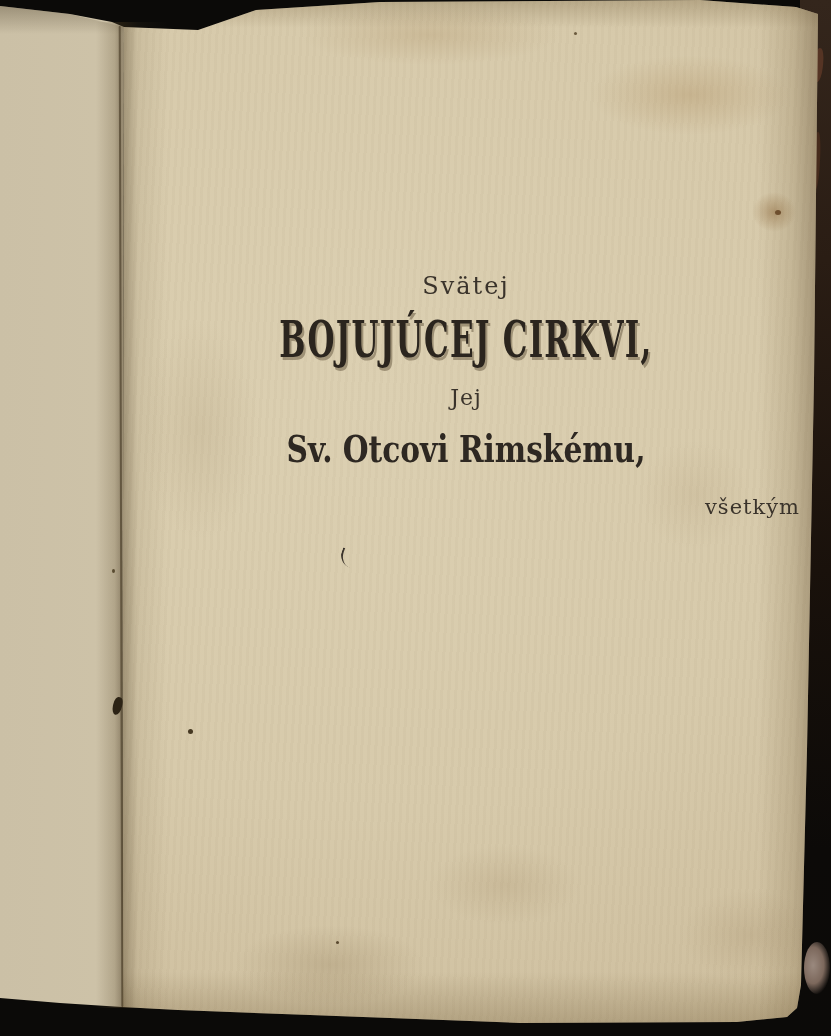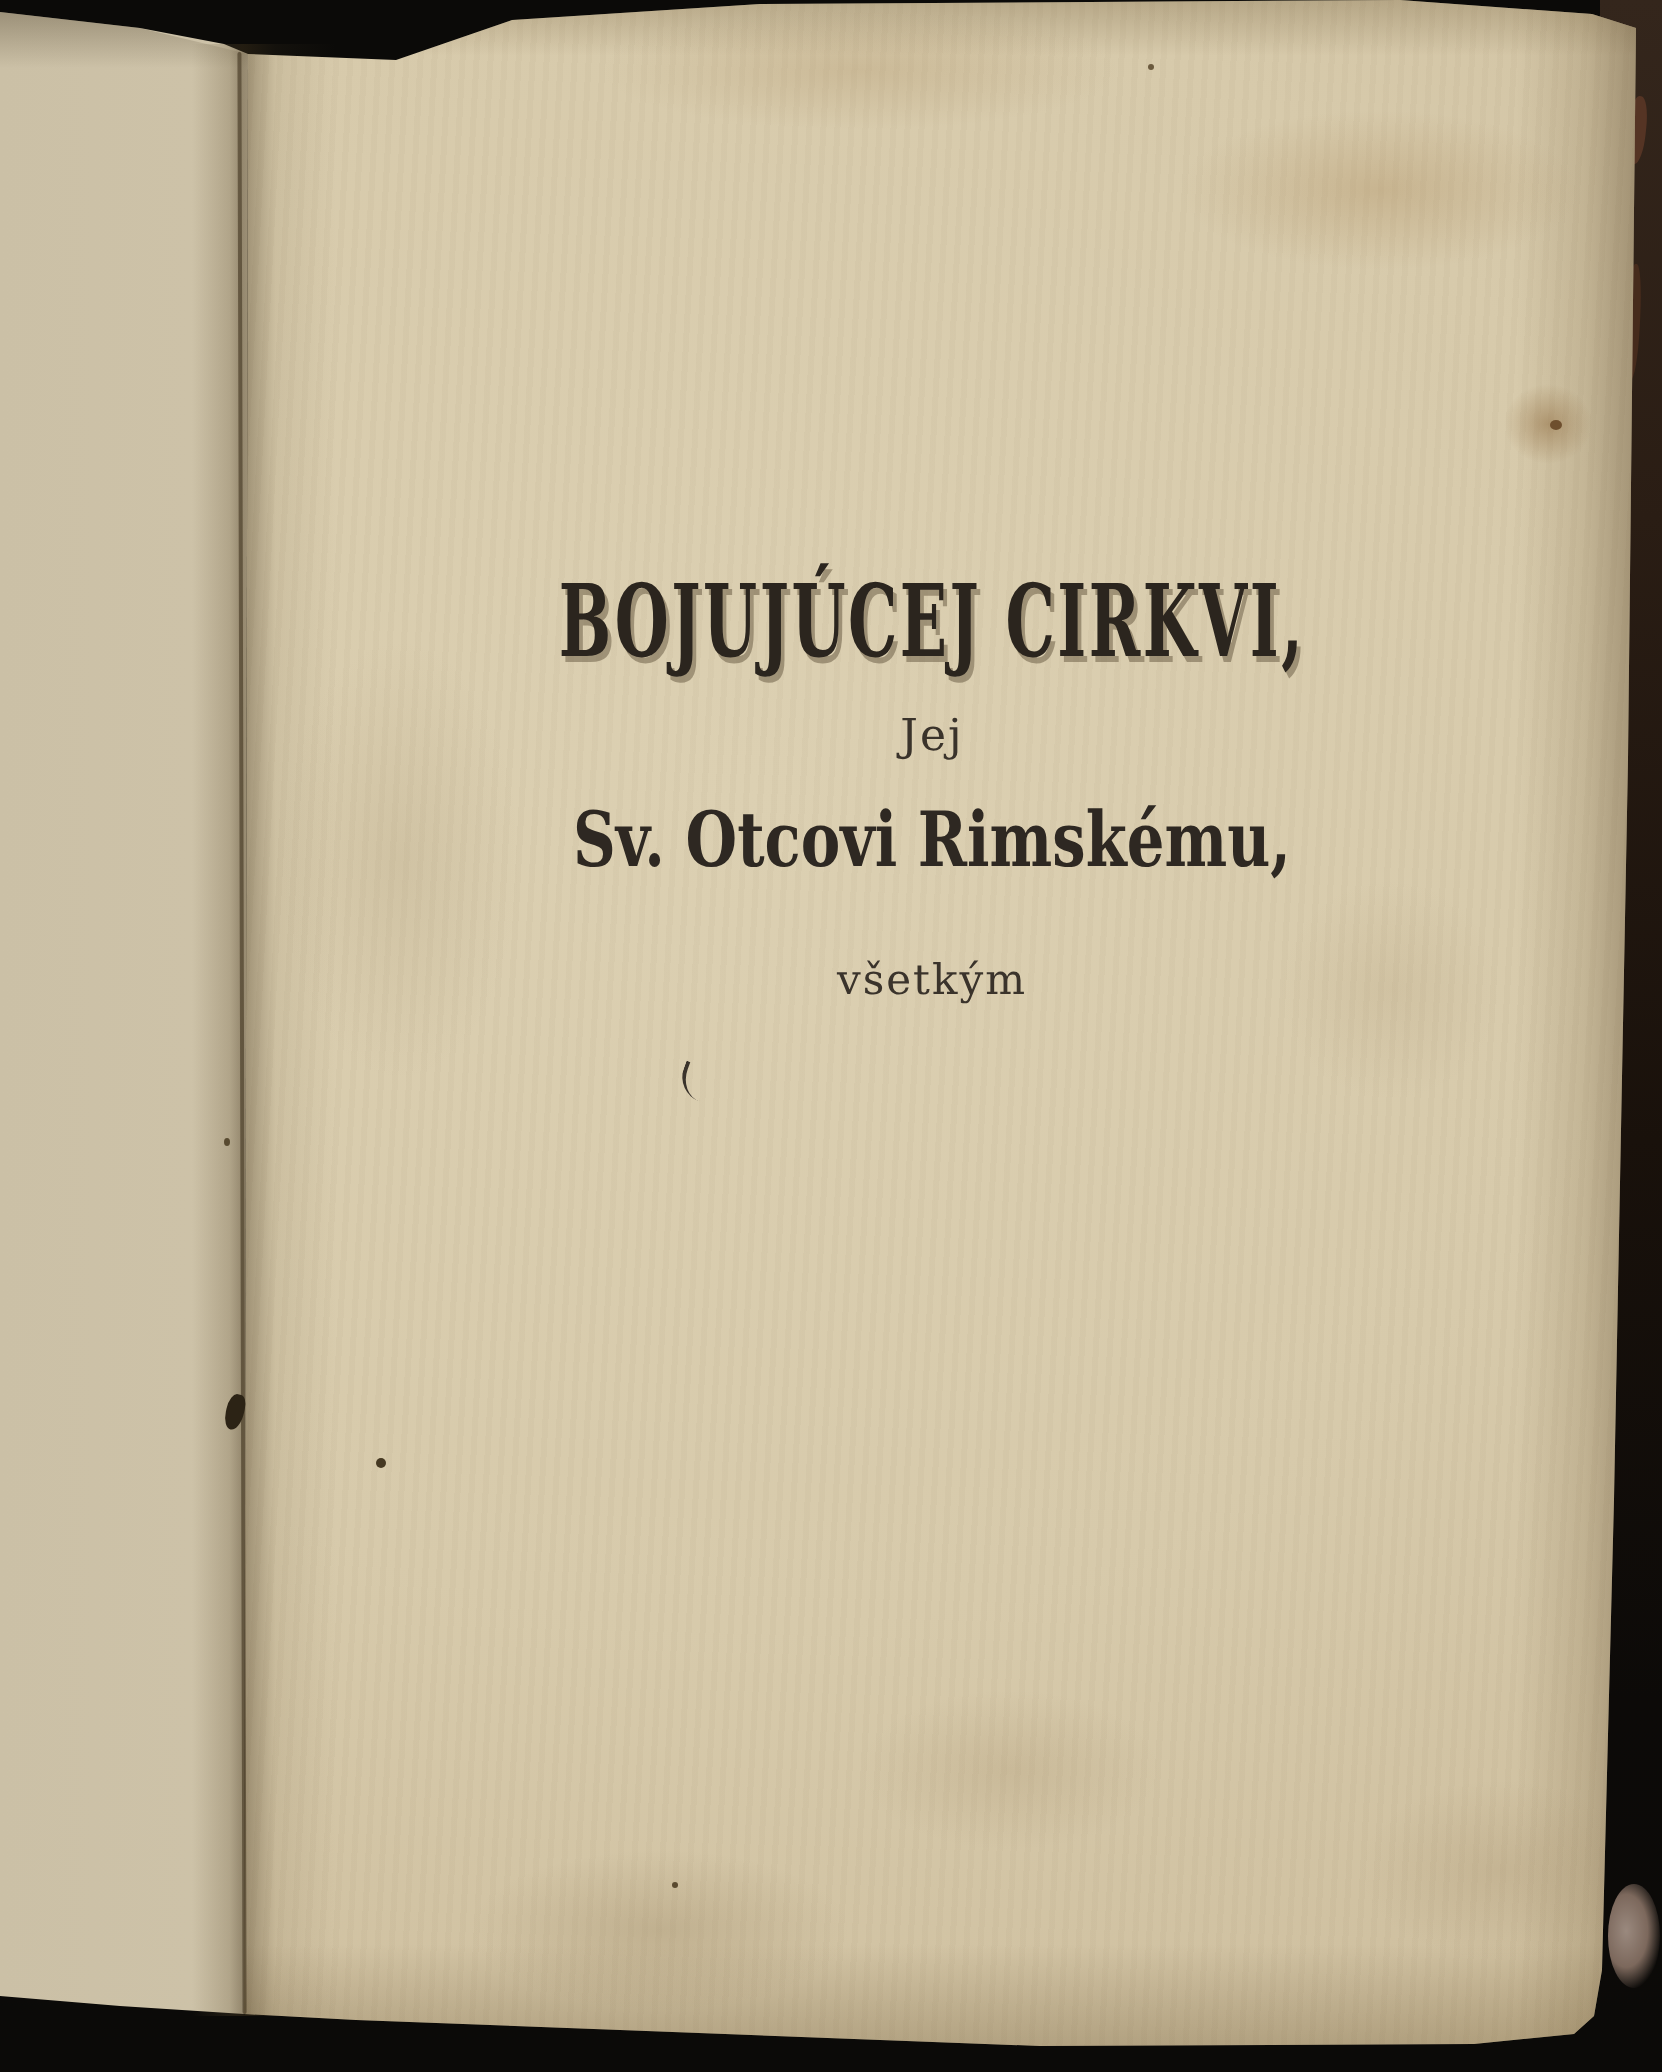--- a/index.html
+++ b/index.html
@@ -92,21 +92,21 @@
   }
   .line{display:block;}
   .l1{font-size:24px;line-height:29px;letter-spacing:2px;}
   .l2{margin-top:16px;font-size:50px;line-height:46px;font-weight:bold;letter-spacing:2px;
       transform:scaleX(0.62);transform-origin:50% 50%;color:#2b251e;
       text-shadow:3px 3px 0 rgba(100,85,62,.5);}
   .l3{margin-top:22px;font-size:22px;line-height:26px;letter-spacing:1px;}
   .l4{margin-top:12px;font-size:24px;line-height:30px;}
   .l5{margin-top:16px;font-size:38px;line-height:43px;font-weight:bold;
       transform:scaleX(0.78);transform-origin:50% 50%;color:#2e2822;}
-  .l6{margin-top:37px;font-size:21px;line-height:25px;letter-spacing:1px;}
+  .l6{margin-top:25px;font-size:21px;line-height:25px;letter-spacing:1px;text-align:right;}
   .l7{margin-top:14px;font-size:27px;line-height:32px;font-weight:bold;letter-spacing:7px;color:#2e2822;}
   .l8{margin-top:22px;font-size:21px;line-height:25px;letter-spacing:2px;}
   .l9-wrap{margin-top:9px;line-height:30px;position:relative;}
   .l9{display:inline-block;font-size:18px;letter-spacing:2px;text-transform:uppercase;color:#3a332b;}
   .l9::first-letter{font-size:31px;letter-spacing:2px;}
   .swash{
     position:absolute;left:calc(50% - 126px);top:20px;width:11px;height:17px;
     border-left:2.5px solid #3a332b;border-bottom-left-radius:14px;
     transform:rotate(20deg);
   }
@@ -141,20 +141,21 @@
     <div class="speck sp4"></div>
   </div>
 
   <div class="gutter-shade"></div>
   <div class="gutter-line"></div>
   <div class="gutter-blob"></div>
   <div class="speck sp5"></div>
   <div class="notch"></div>
 
   <div class="dedication">
+    <span class="line l1">Svätej</span>
     <span class="line l2">BOJUJÚCEJ CIRKVI,</span>
     <span class="line l3">Jej</span>
     <span class="line l5">Sv. Otcovi Rimskému,</span>
     <span class="line l6">všetkým</span>
     <span class="line l9-wrap"><span class="swash"></span></span>
   </div>
 
 </div>
 
 </body></html>

